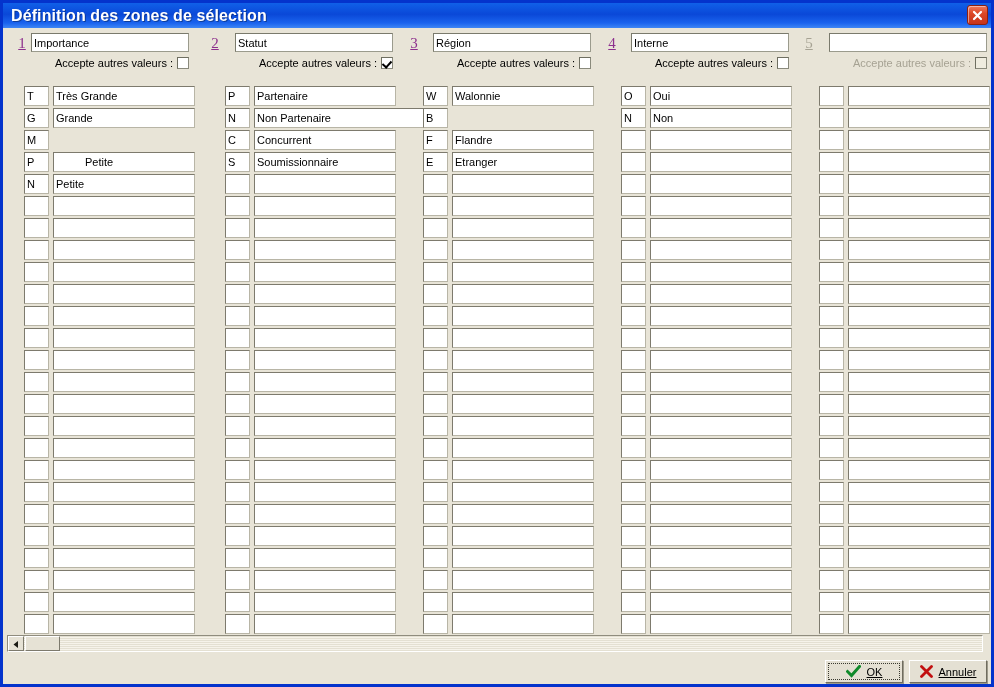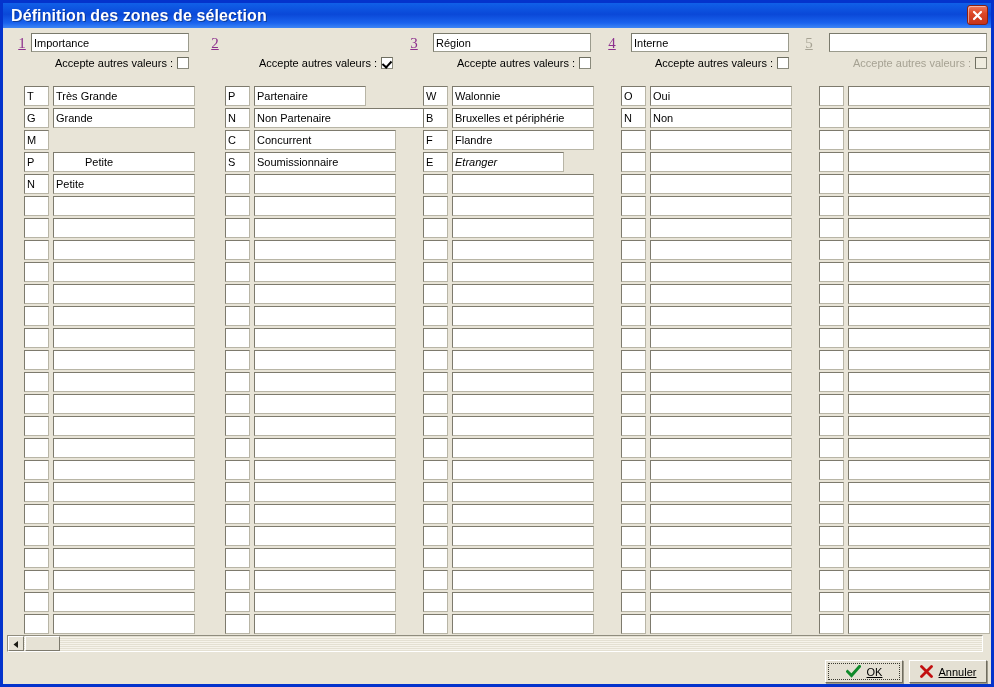--- a/index.html
+++ b/index.html
@@ -246,20 +246,21 @@
         <div class="col-head" style="left: 10px; width: 176px;">
           <div class="col-num">1</div>
           <input class="name-input" type="text" value="Importance" style="left: 18px; width: 158px;">
           <div class="accepte-row" style="left: 18px; width: 158px;">
             <span>Accepte autres valeurs :</span>
             <span class="cbx"></span>
           </div>
         </div>
         <div class="col-head" style="left: 203px; width: 187px;">
           <div class="col-num">2</div>
+          <input class="name-input" type="text" value="Statut" style="left: 29px; width: 158px;">
           <div class="accepte-row" style="left: 29px; width: 158px;">
             <span>Accepte autres valeurs :</span>
             <span class="cbx checked"></span>
           </div>
         </div>
         <div class="col-head" style="left: 402px; width: 186px;">
           <div class="col-num">3</div>
           <input class="name-input" type="text" value="Région" style="left: 28px; width: 158px;">
           <div class="accepte-row" style="left: 28px; width: 158px;">
             <span>Accepte autres valeurs :</span>
@@ -381,21 +382,21 @@
             <div class="cellbox cell-val" style="left: 29px; width: 142px;"></div>
           </div>
           <div class="grid-row">
             <div class="cellbox cell-code" style="width: 25px;"></div>
             <div class="cellbox cell-val" style="left: 29px; width: 142px;"></div>
           </div>
         </div>
         <div class="grid-col" style="left: 222px; width: 171px;">
           <div class="grid-row">
             <div class="cellbox cell-code" style="width: 25px;">P</div>
-            <div class="cellbox cell-val" style="left: 29px; width: 112px;">Partenaire</div>
+            <div class="cellbox cell-val" style="left: 29px; width: 142px;">Partenaire</div>
           </div>
           <div class="grid-row">
             <div class="cellbox cell-code" style="width: 25px;">N</div>
             <div class="cellbox cell-val" style="left: 29px; width: 171px;">Non Partenaire</div>
           </div>
           <div class="grid-row">
             <div class="cellbox cell-code" style="width: 25px;">C</div>
             <div class="cellbox cell-val" style="left: 29px; width: 142px;">Concurrent</div>
           </div>
           <div class="grid-row">
@@ -487,29 +488,28 @@
             <div class="cellbox cell-val" style="left: 29px; width: 142px;"></div>
           </div>
         </div>
         <div class="grid-col" style="left: 420px; width: 171px;">
           <div class="grid-row">
             <div class="cellbox cell-code" style="width: 25px;">W</div>
             <div class="cellbox cell-val" style="left: 29px; width: 142px;">Walonnie</div>
           </div>
           <div class="grid-row">
             <div class="cellbox cell-code" style="width: 25px;">B</div>
-            <div class="cellbox cell-val" style="left: 29px; width: 142px;">Bruxelles et périphérie</div>
           </div>
           <div class="grid-row">
             <div class="cellbox cell-code" style="width: 25px;">F</div>
             <div class="cellbox cell-val" style="left: 29px; width: 142px;">Flandre</div>
           </div>
           <div class="grid-row">
             <div class="cellbox cell-code" style="width: 25px;">E</div>
-            <div class="cellbox cell-val" style="left: 29px; width: 112px; font-style: italic;">Etranger</div>
+            <div class="cellbox cell-val" style="left: 29px; width: 142px;">Etranger</div>
           </div>
           <div class="grid-row">
             <div class="cellbox cell-code" style="width: 25px;"></div>
             <div class="cellbox cell-val" style="left: 29px; width: 142px;"></div>
           </div>
           <div class="grid-row">
             <div class="cellbox cell-code" style="width: 25px;"></div>
             <div class="cellbox cell-val" style="left: 29px; width: 142px;"></div>
           </div>
           <div class="grid-row">

